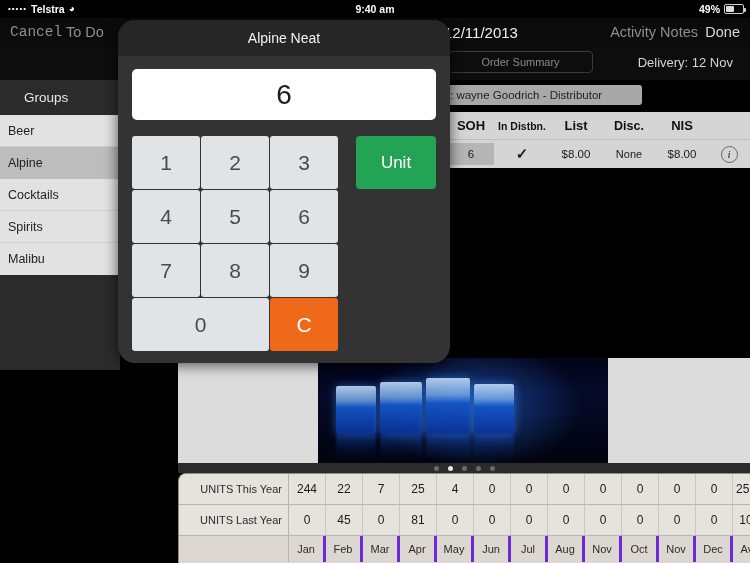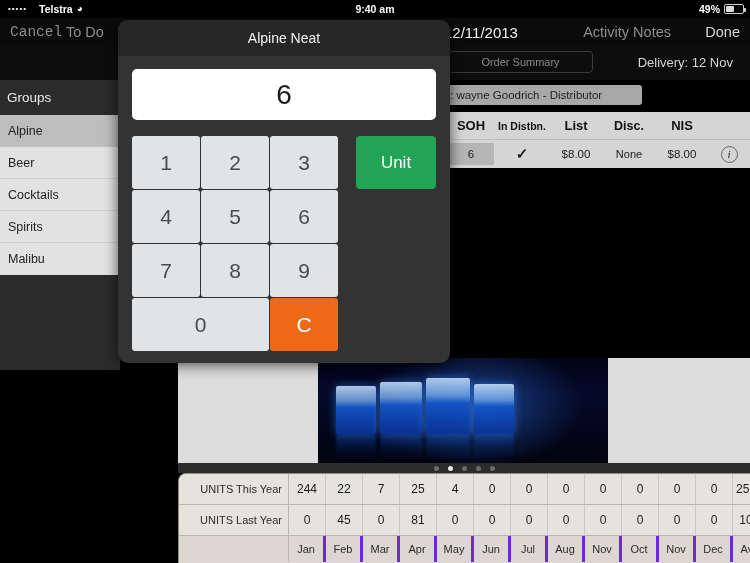--- a/index.html
+++ b/index.html
@@ -12,55 +12,55 @@
   #root { position: relative; width: 750px; height: 563px; background: #000; }
 
   
   .statusbar {
     position: absolute; left: 0; top: 0; width: 750px; height: 18px;
     background: #000; color: #fff; font-size: 10.5px;
     display: flex; align-items: center;
   }
   .sb-left { position: absolute; left: 8px; display: flex; align-items: center; gap: 4px; }
   .sb-dots { letter-spacing: 1px; font-size: 8px; line-height: 1; }
-  .sb-carrier { font-size: 10.5px; font-weight: 600; margin-left: 8px; }
+  .sb-carrier { font-size: 10.5px; font-weight: 600; }
   .wifi-ico { display: inline-block; font-size: 10px; line-height: 1; }
   .sb-center { position: absolute; left: 0; width: 750px; text-align: center; font-size: 10.5px; font-weight: 600; }
   .sb-right { position: absolute; right: 6px; display: flex; align-items: center; gap: 4px; }
   .batt-pct { font-size: 10.5px; font-weight: 600; }
   .batt { width: 20px; height: 10px; border: 1px solid #cfcfcf; border-radius: 2px; position: relative; }
   .batt::after { content:""; position:absolute; right:-3px; top:3px; width:2px; height:4px; background:#cfcfcf; border-radius:0 1px 1px 0; }
   .batt-fill { position: absolute; left: 1px; top: 1px; bottom: 1px; width: 47%; background: #dcdcdc; border-radius: 1px; }
 
   
   .navbar {
     position: absolute; left: 0; top: 18px; width: 750px; height: 28px;
     background: #0b0b0b; color: #8e8e8e; font-size: 14.5px;
     display: flex; align-items: center;
   }
   .nav-btn { cursor: pointer; white-space: nowrap; }
   .nav-cancel { position: absolute; left: 10px; font-family: Liberation Mono, monospace; }
   .nav-todo   { position: absolute; left: 66px; }
   .nav-date   { position: absolute; left: 444px; color: #f2f2f2; font-size: 15px; }
-  .nav-notes  { position: absolute; right: 79px; }
+  .nav-notes  { position: absolute; right: 52px; }
   .nav-done   { position: absolute; right: 10px; color: #d9d9d9; }
 
   
   .subbar { position: absolute; left: 0; top: 46px; width: 750px; height: 34px; background: #0d0d0d; }
   .order-summary-btn {
     position: absolute; left: 448px; top: 5px; width: 145px; height: 22px;
     border: 1px solid #3a3a3a; border-radius: 4px;
     color: #8a8a8a; font-size: 11px; display: flex; align-items: center; justify-content: center;
     cursor: pointer; background: #0d0d0d;
   }
   .delivery-label { position: absolute; right: 17px; top: 9px; color: #d6d6d6; font-size: 13px; }
 
   
   .groups-panel { position: absolute; left: 0; top: 80px; width: 120px; height: 290px; background: #2b2b2b; }
-  .groups-title { height: 35px; display: flex; align-items: center; padding-left: 7px; color: #e8e8e8; font-size: 13.5px; background: #2b2b2b; }
+  .groups-title { height: 35px; display: flex; align-items: center; padding-left: 24px; color: #e8e8e8; font-size: 13.5px; background: #2b2b2b; }
   .group-list { background: #e2e2e2; }
   .group-item {
     height: 32px; display: flex; align-items: center; padding-left: 8px;
     color: #222; font-size: 12.5px; background: #e2e2e2;
     border-bottom: 1px solid #cfcfcf; cursor: pointer;
   }
   .group-item.sel { background: #bdbdbd; border-bottom: 1px solid #bdbdbd; }
   .group-item:last-child { border-bottom: none; }
 
   
@@ -147,21 +147,21 @@
     font-size: 12px; color: #1b1b1b; border-right: 1px solid #cac6c0;
   }
   .stats-row.r3 .stats-cell { font-size: 11px; color: #2b2b2b; border-right: 3px solid #6d28d9; }
 
   
   .scrim { position: absolute; left: 0; top: 0; width: 750px; height: 563px; background: rgba(0,0,0,0.0); pointer-events: none; }
 
   
   .modal {
     position: absolute; left: 118px; top: 20px; width: 332px; height: 343px;
-    background: #333333; border-radius: 10px; overflow: hidden;
+    background: #333333; border-radius: 17px; overflow: hidden;
     box-shadow: 0 2px 14px rgba(0,0,0,0.65);
   }
   .modal-title {
     height: 36px; background: #262626; color: #f2f2f2; font-size: 14px;
     display: flex; align-items: center; justify-content: center;
   }
   .modal-body { padding: 13px 14px 14px 14px; }
   .display {
     height: 51px; background: #fff; border-radius: 5px;
     display: flex; align-items: center; justify-content: center;
@@ -211,25 +211,25 @@
   </div>
 
   <div class="subbar">
     <div class="order-summary-btn">Order Summary</div>
     <span class="delivery-label">Delivery: 12 Nov</span>
   </div>
 
   <div class="groups-panel">
     <div class="groups-title">Groups</div>
     <div class="group-list">
+      <div class="group-item">
+          <span>Beer</span>
+        </div>
       <div class="group-item sel">
           <span>Alpine</span>
-        </div>
-      <div class="group-item">
-          <span>Beer</span>
         </div>
       <div class="group-item">
           <span>Cocktails</span>
         </div>
       <div class="group-item">
           <span>Spirits</span>
         </div>
       <div class="group-item">
           <span>Malibu</span>
         </div>

